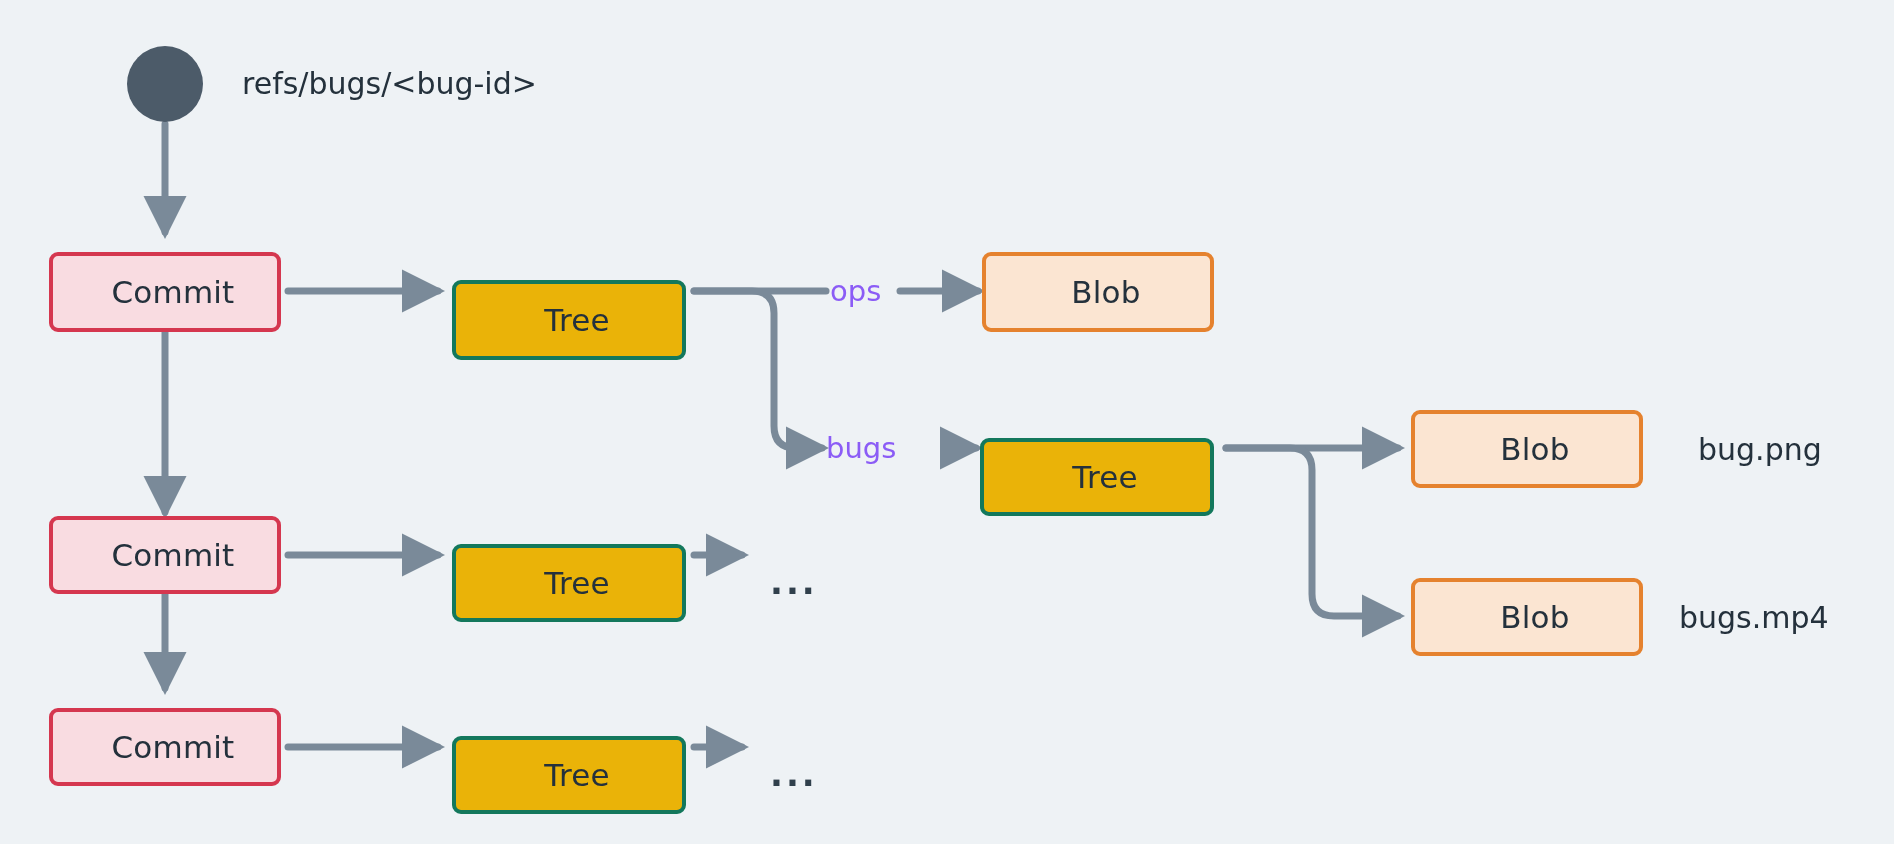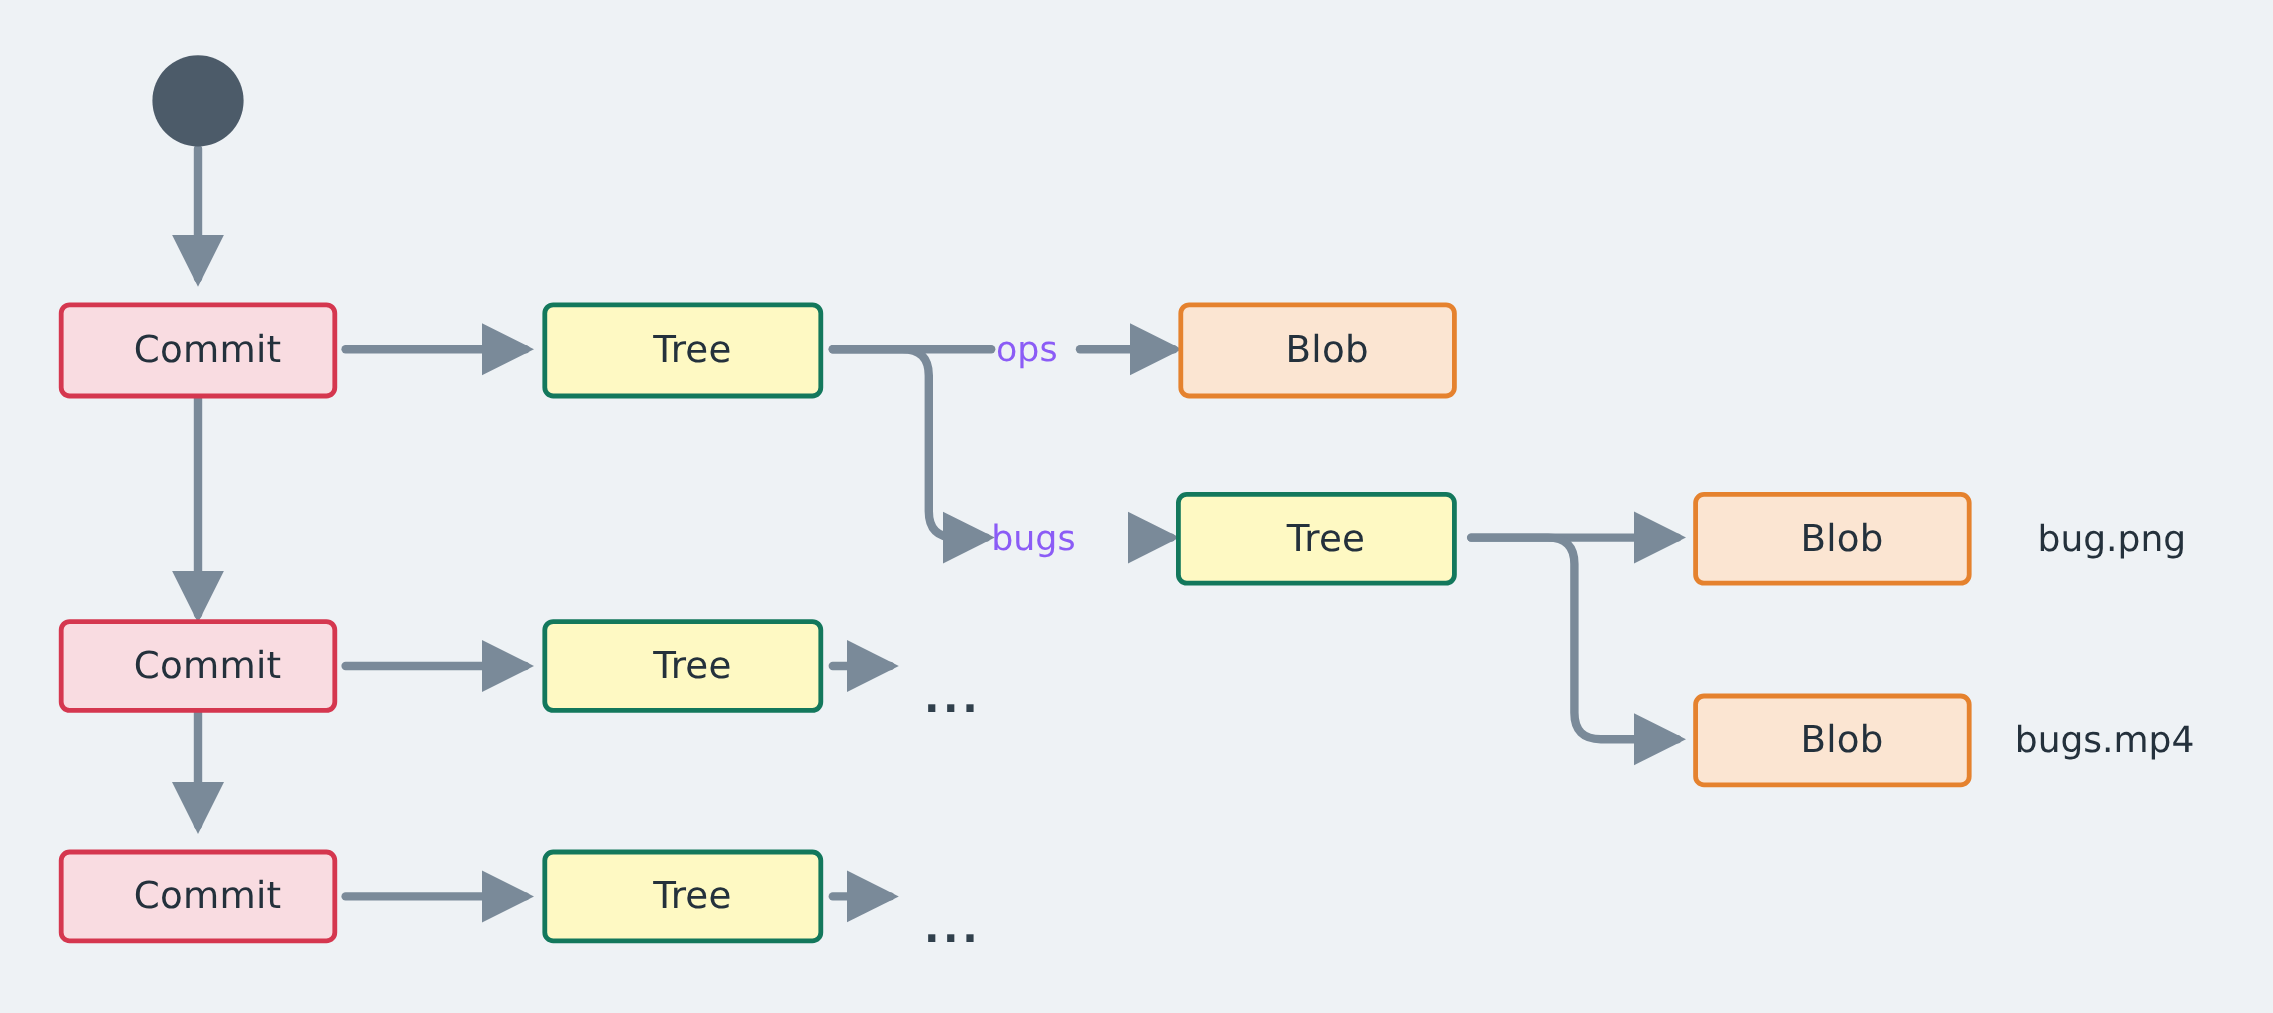--- a/index.html
+++ b/index.html
@@ -38,22 +38,23 @@
     font-size: 31px;
     letter-spacing: 0.2px;
     color: #24313c;
     padding-left: 16px;
   }
   .node-commit {
     background: #f9dce1;
     border-color: #d5374f;
   }
   .node-tree {
-    background: #fef9c3;
+    background: #eab308;
     border-color: #13785c;
+    margin-top: 28px;
   }
   .node-blob {
     background: #fbe5d2;
     border-color: #e5822e;
   }
   .root-dot {
     position: absolute;
     border-radius: 50%;
     background: #4c5b69;
   }
@@ -105,20 +106,21 @@
       <path d="M1226,448 L1290,448 Q1312,448 1312,470 L1312,594 Q1312,616 1334,616 L1398,616"></path>
       <path d="M694,291 L752,291 Q774,291 774,313 L774,426 Q774,448 796,448 L822,448"></path>
     </g>
     <g fill="none" stroke="#7a8a99" stroke-width="7" stroke-linecap="round">
       <path d="M694,291 L826,291"></path>
     </g>
   </svg>
 
   <div class="root-dot" style="left:127px; top:46px; width:76px; height:76px;"></div>
 
+  <div class="plain-label" style="left:242px; top:66px;">refs/bugs/&lt;bug-id&gt;</div>
 
   <div class="node node-commit" style="left:49px; top:252px; width:232px; height:80px;">Commit</div>
 
   <div class="node node-commit" style="left:49px; top:516px; width:232px; height:78px;">Commit</div>
 
   <div class="node node-commit" style="left:49px; top:708px; width:232px; height:78px;">Commit</div>
 
   <div class="node node-tree" style="left:452px; top:252px; width:234px; height:80px;">Tree</div>
 
   <div class="node node-tree" style="left:452px; top:516px; width:234px; height:78px;">Tree</div>

